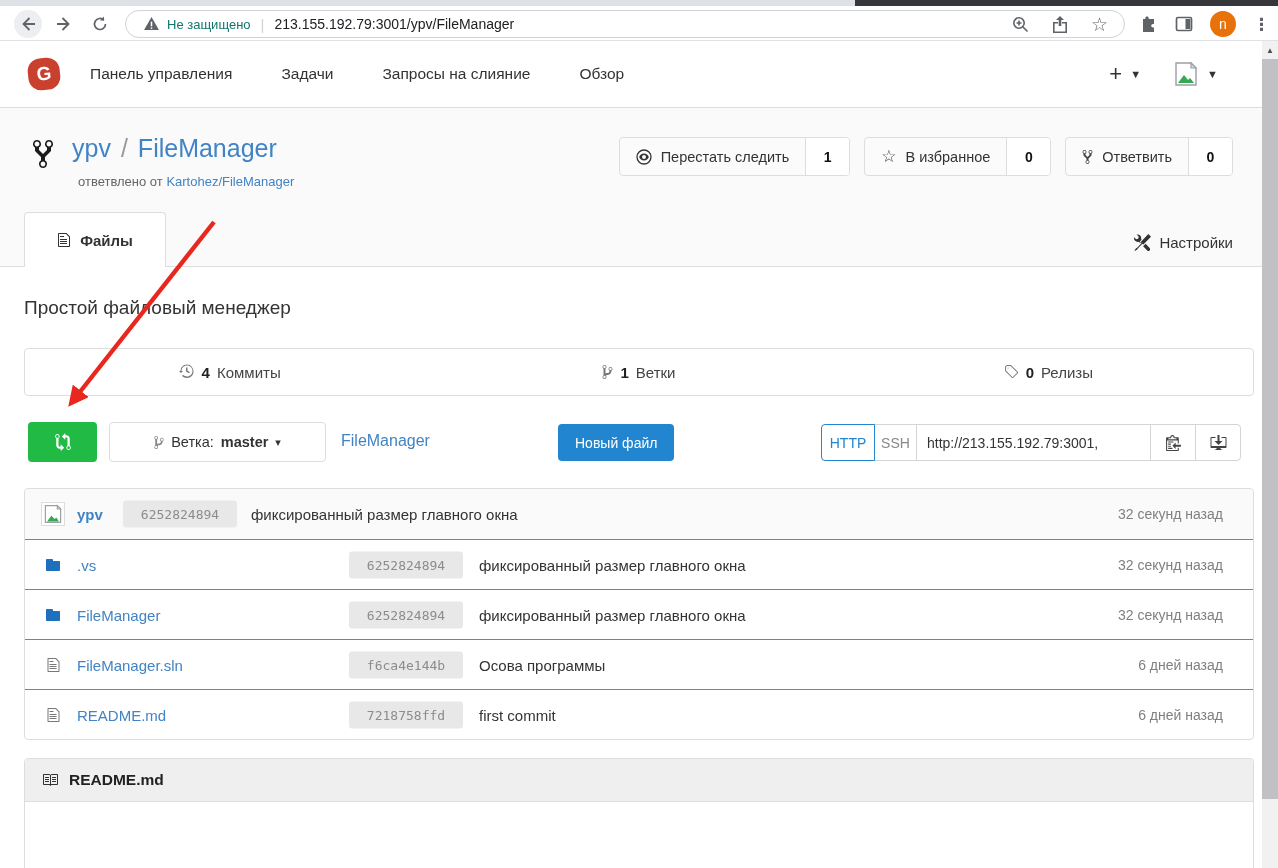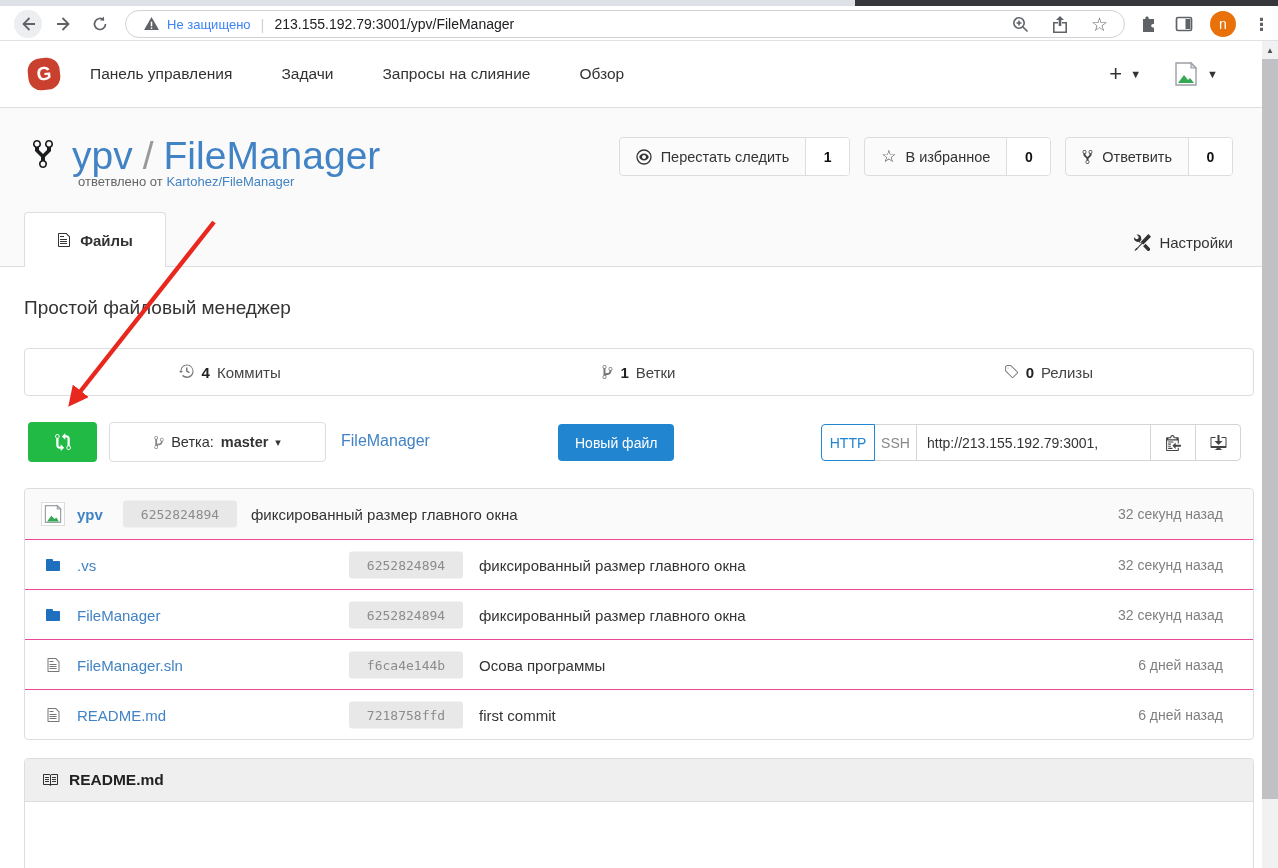--- a/index.html
+++ b/index.html
@@ -8,21 +8,21 @@
   #app { position:relative; width:1278px; height:868px; overflow:hidden; background:#fff; }
 
   
   .tabstrip { position:absolute; top:0; left:0; width:1278px; height:6px; background:#dee1e6; }
   .tabstrip .dark { position:absolute; top:0; left:855px; width:423px; height:6px; background:#36373b; }
   .chrome { position:absolute; top:6px; left:0; width:1278px; height:35px; background:#fff; border-bottom:1px solid #dfe1e5; }
   .nav-btn { position:absolute; top:4px; width:28px; height:28px; border-radius:50%; display:flex; align-items:center; justify-content:center; color:#5f6368; }
   .nav-btn svg { display:block; }
   .omnibox { position:absolute; left:125px; top:4px; width:1000px; height:28px; background:#fff; border:1px solid #cfd3d7; border-radius:14px; display:flex; align-items:center; color:#5f6368; }
   .omni-warn { margin-left:18px; }
-  .omni-sec { font-size:13px; margin-left:8px; color:#3b82f6; }
+  .omni-sec { font-size:13px; margin-left:8px; color:#0f766e; }
   .omni-sep { color:#d0d3d6; margin:0 10px; font-size:15px; }
   .omni-url { font-size:14px; color:#202124; }
   .omni-right { margin-left:auto; display:flex; align-items:center; gap:22px; padding-right:16px; color:#5f6368; }
   .chrome-icons { position:absolute; right:8px; top:4px; height:28px; display:flex; align-items:center; gap:17px; color:#5f6368; }
   .avatar-chrome { width:26px; height:26px; border-radius:50%; background:#e8710a; color:#fff; font-size:14px; display:flex; align-items:center; justify-content:center; }
   .kebab { font-size:17px; font-weight:bold; color:#5f6368; letter-spacing:0; }
 
   
   .gnav { position:absolute; top:41px; left:0; width:1278px; height:67px; background:#fff; border-bottom:1px solid #ddd; display:flex; align-items:center; }
   .glogo { width:32px; height:32px; margin-left:28px; background:#c9402e; border-radius:40%; color:#fff; font-weight:bold; font-size:19px; display:flex; align-items:center; justify-content:center; transform:rotate(-6deg); }
@@ -30,21 +30,21 @@
   .gnav-item { cursor:pointer; }
   .gnav-right { margin-left:auto; display:flex; align-items:center; margin-right:60px; gap:8px; color:#333; }
   .plus { font-size:22px; font-weight:400; }
   .caret { font-size:11px; color:#333; }
   .avatar-broken { width:26px; height:26px; margin-left:24px; }
 
   
   .repo-head { position:absolute; top:108px; left:0; width:1278px; height:159px; background:#fafafa; border-bottom:1px solid #ddd; }
   .repo-title { position:absolute; left:30px; top:26px; display:flex; align-items:flex-start; }
   .fork-big { color:#1b1c1d; margin-top:4px; }
-  .title-text { margin-left:16px; font-size:39px; color:#4183c4; }
+  .title-text { margin-left:16px; font-size:25px; color:#4183c4; }
   .title-sep { color:#999; margin:0 10px; }
   .title-sub { position:absolute; left:78px; top:66px; font-size:13px; color:#666; }
   .title-sub a { color:#4183c4; text-decoration:none; }
   .repo-actions { position:absolute; right:45px; top:29px; display:flex; gap:14px; }
   .action-group { display:flex; height:39px; border:1px solid #ddd; border-radius:4px; background:#fbfbfb; overflow:hidden; }
   .action-main { display:flex; align-items:center; gap:9px; padding:0 16px; font-size:14.5px; color:#333; cursor:pointer; }
   .action-count { display:flex; align-items:center; justify-content:center; min-width:44px; border-left:1px solid #ddd; background:#fff; font-weight:bold; font-size:14px; color:#111; cursor:pointer; }
   .star-glyph { font-size:17px; color:#444; line-height:1; }
 
   .tab-files { position:absolute; left:24px; bottom:-1px; height:55px; width:142px; background:#fff; border:1px solid #ddd; border-bottom:none; border-radius:4px 4px 0 0; display:flex; align-items:center; justify-content:center; gap:9px; font-size:15px; font-weight:bold; color:#333; cursor:pointer; }

